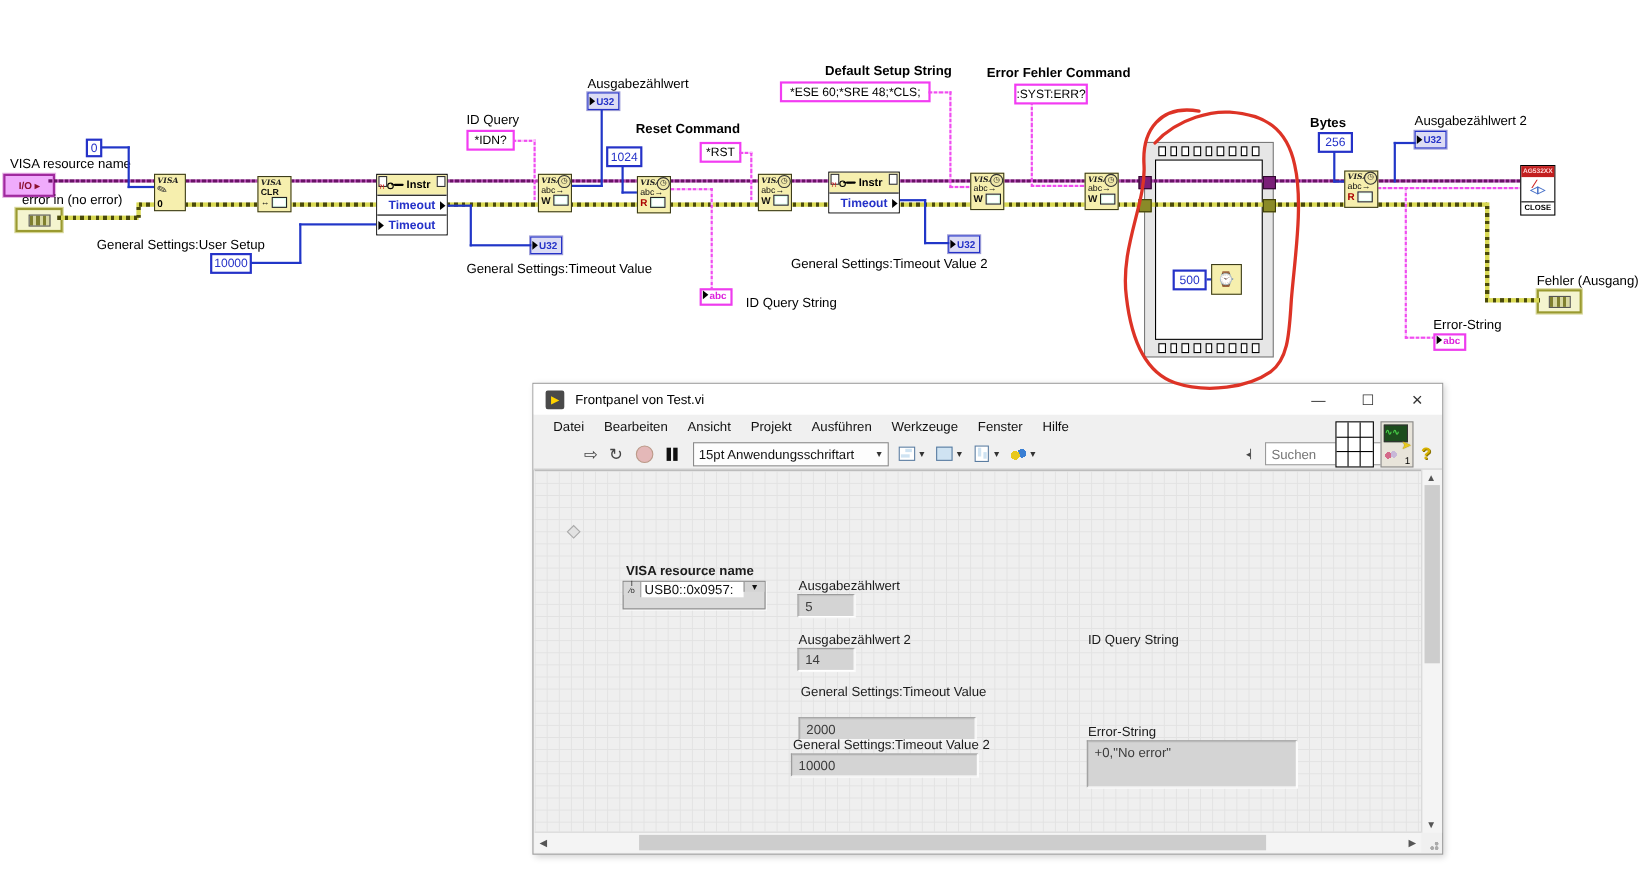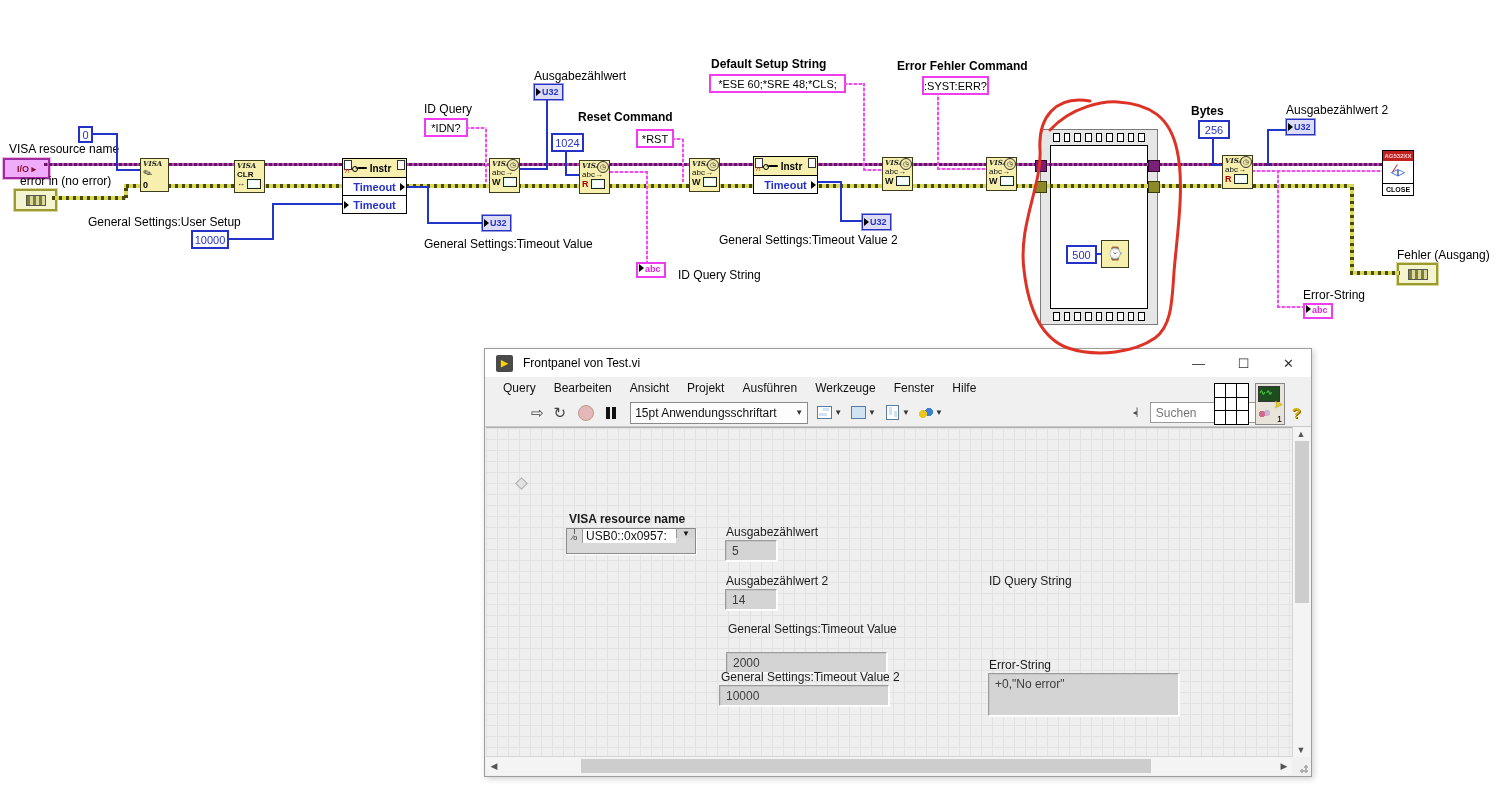--- a/index.html
+++ b/index.html
@@ -350,41 +350,41 @@
     </div>
 
   <span class="lbl" style="left:9px;top:142px;">VISA resource name</span>
   <span class="lbl" style="left:20px;top:174px;">error in (no error)</span>
   <span class="lbl" style="left:88px;top:215px;">General Settings:User Setup</span>
   <span class="lbl" style="left:424px;top:102px;">ID Query</span>
   <span class="lbl" style="left:534px;top:69px;">Ausgabezählwert</span>
   <span class="lbl b" style="left:578px;top:110px;">Reset Command</span>
   <span class="lbl" style="left:424px;top:237px;">General Settings:Timeout Value</span>
   <span class="lbl" style="left:678px;top:268px;">ID Query String</span>
-  <span class="lbl b" style="left:711px;top:57px;text-align:right;">Default Setup String</span>
+  <span class="lbl b" style="left:750px;top:57px;text-align:right;">Default Setup String</span>
   <span class="lbl" style="left:719px;top:233px;">General Settings:Timeout Value 2</span>
   <span class="lbl b" style="left:897px;top:59px;">Error Fehler Command</span>
   <span class="lbl b" style="left:1191px;top:104px;">Bytes</span>
   <span class="lbl" style="left:1286px;top:103px;">Ausgabezählwert 2</span>
   <span class="lbl" style="left:1397px;top:248px;">Fehler (Ausgang)</span>
   <span class="lbl" style="left:1303px;top:288px;">Error-String</span>
 </div>
 
 <div class="win" style="left:484px;top:348px;width:828px;height:429px;">
   <div class="titlebar">
     <div class="appico">
         <b>▶</b>
       </div>
     <span class="wtitle">Frontpanel von Test.vi</span>
     <div class="winbtn" style="right:90px;">—</div>
     <div class="winbtn" style="right:45px;">☐</div>
     <div class="winbtn" style="right:0;">✕</div>
   </div>
   <div class="menubar">
-    <span>Query</span>
+    <span>Datei</span>
     <span>Bearbeiten</span>
     <span>Ansicht</span>
     <span>Projekt</span>
     <span>Ausführen</span>
     <span>Werkzeuge</span>
     <span>Fenster</span>
     <span>Hilfe</span>
   </div>
   <div class="toolbar">
     <span class="tbtn" style="margin-left:46px;">⇨</span>

